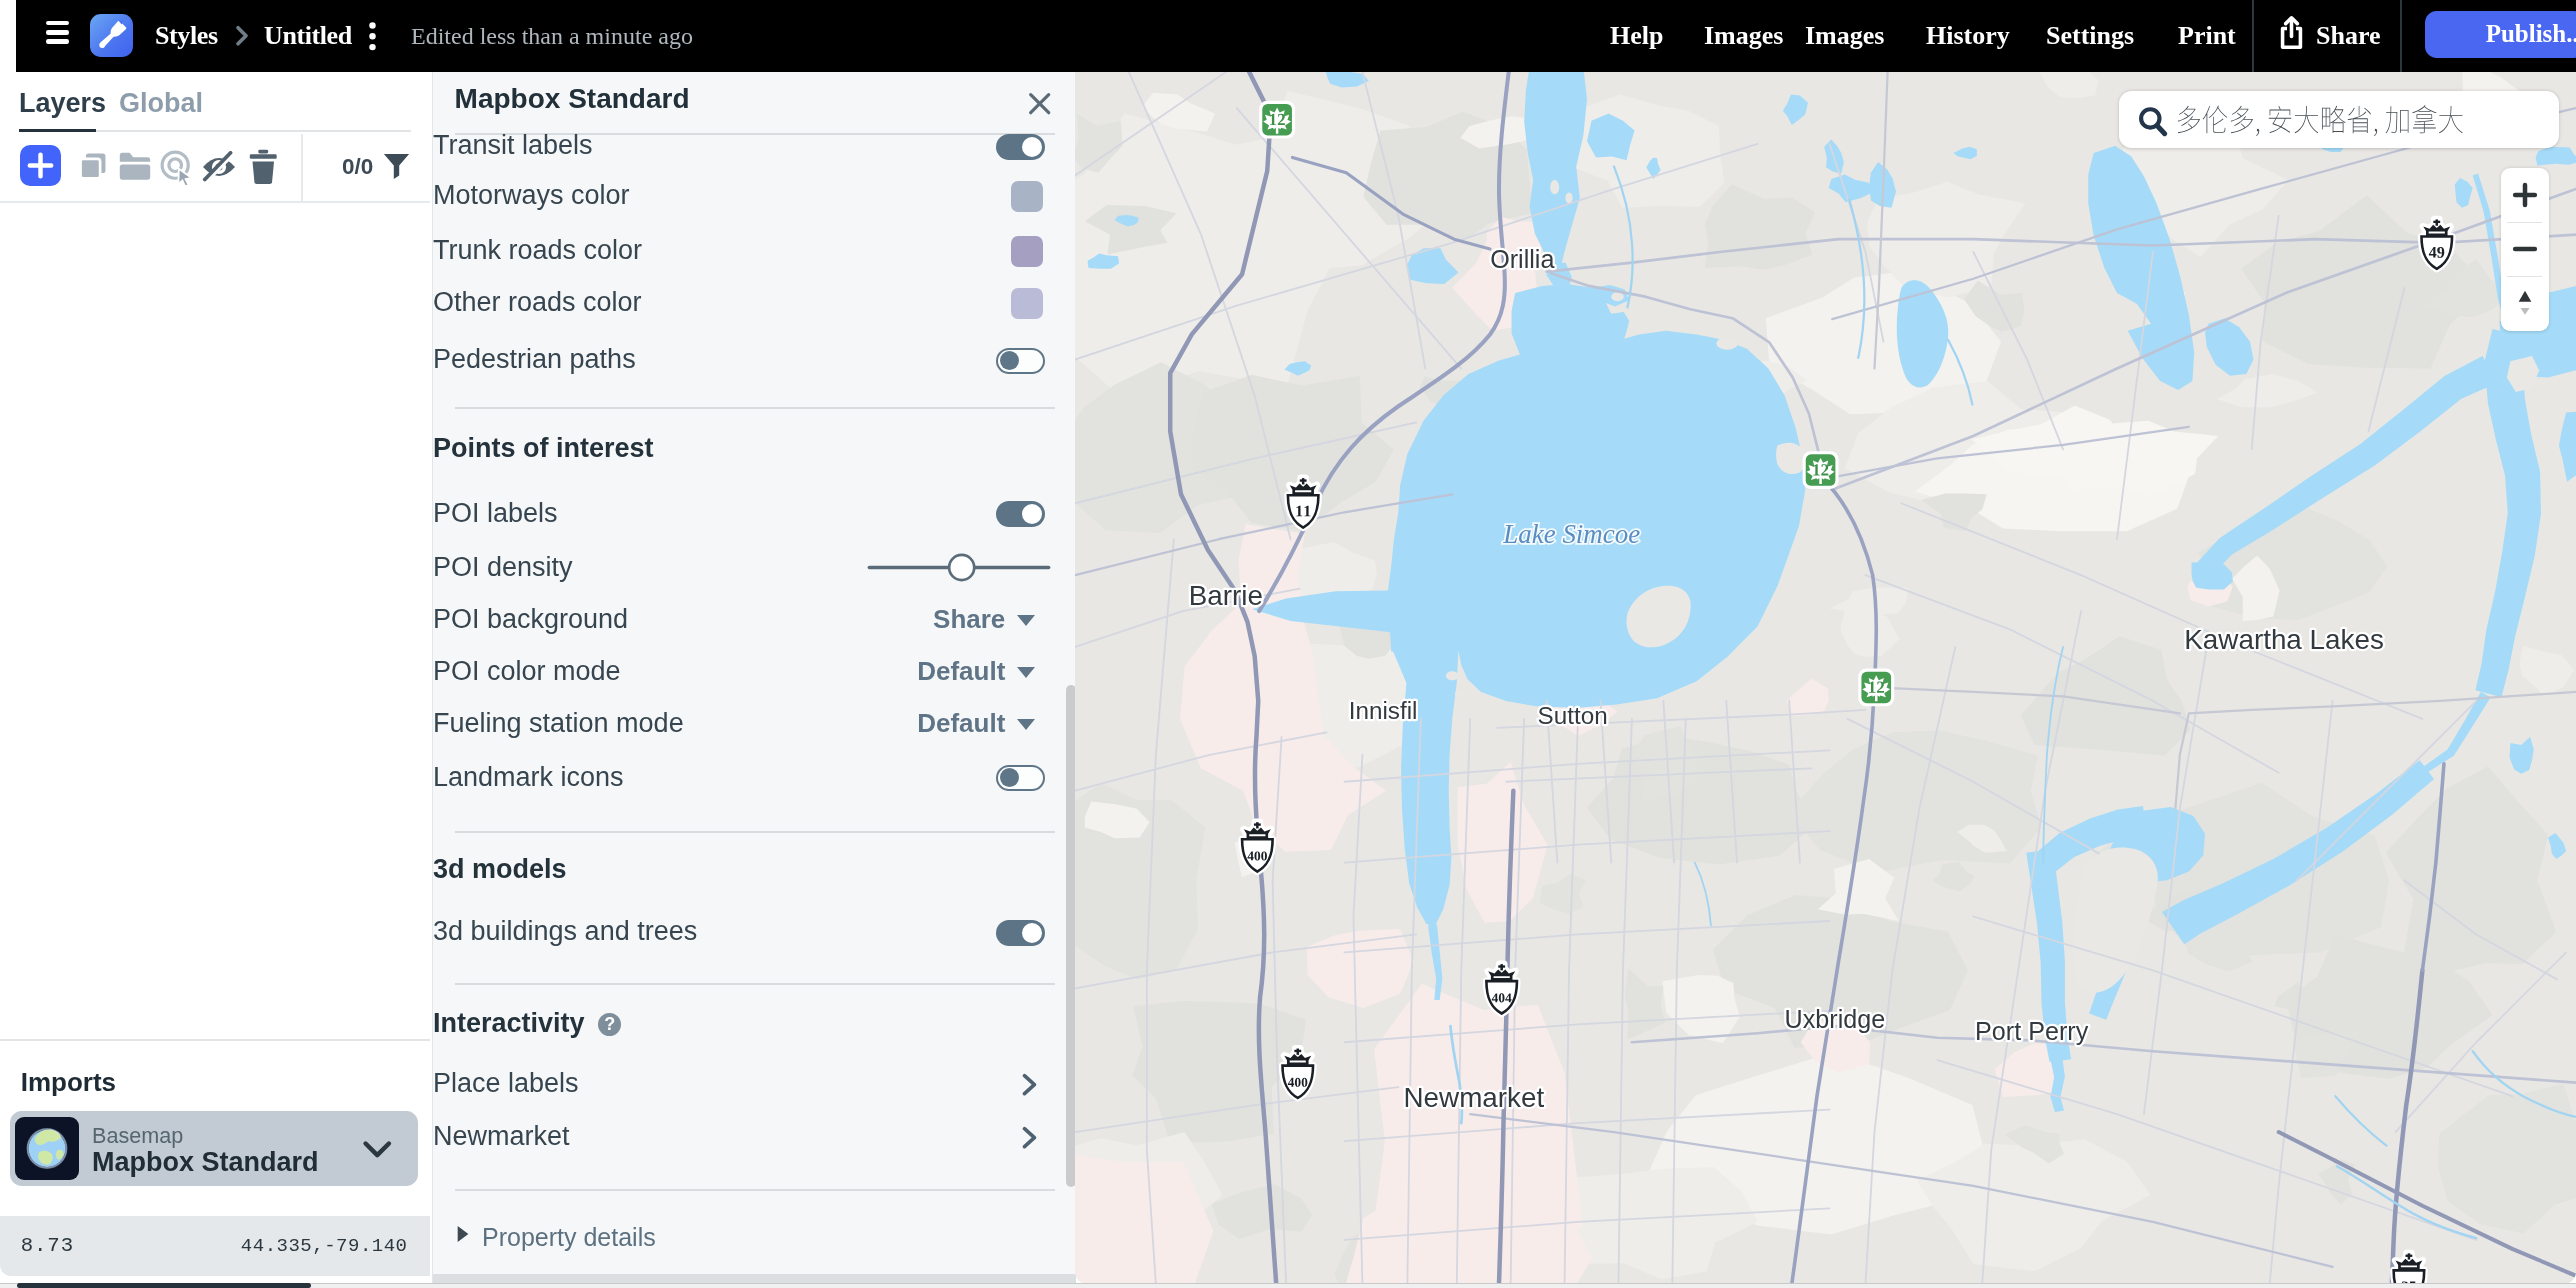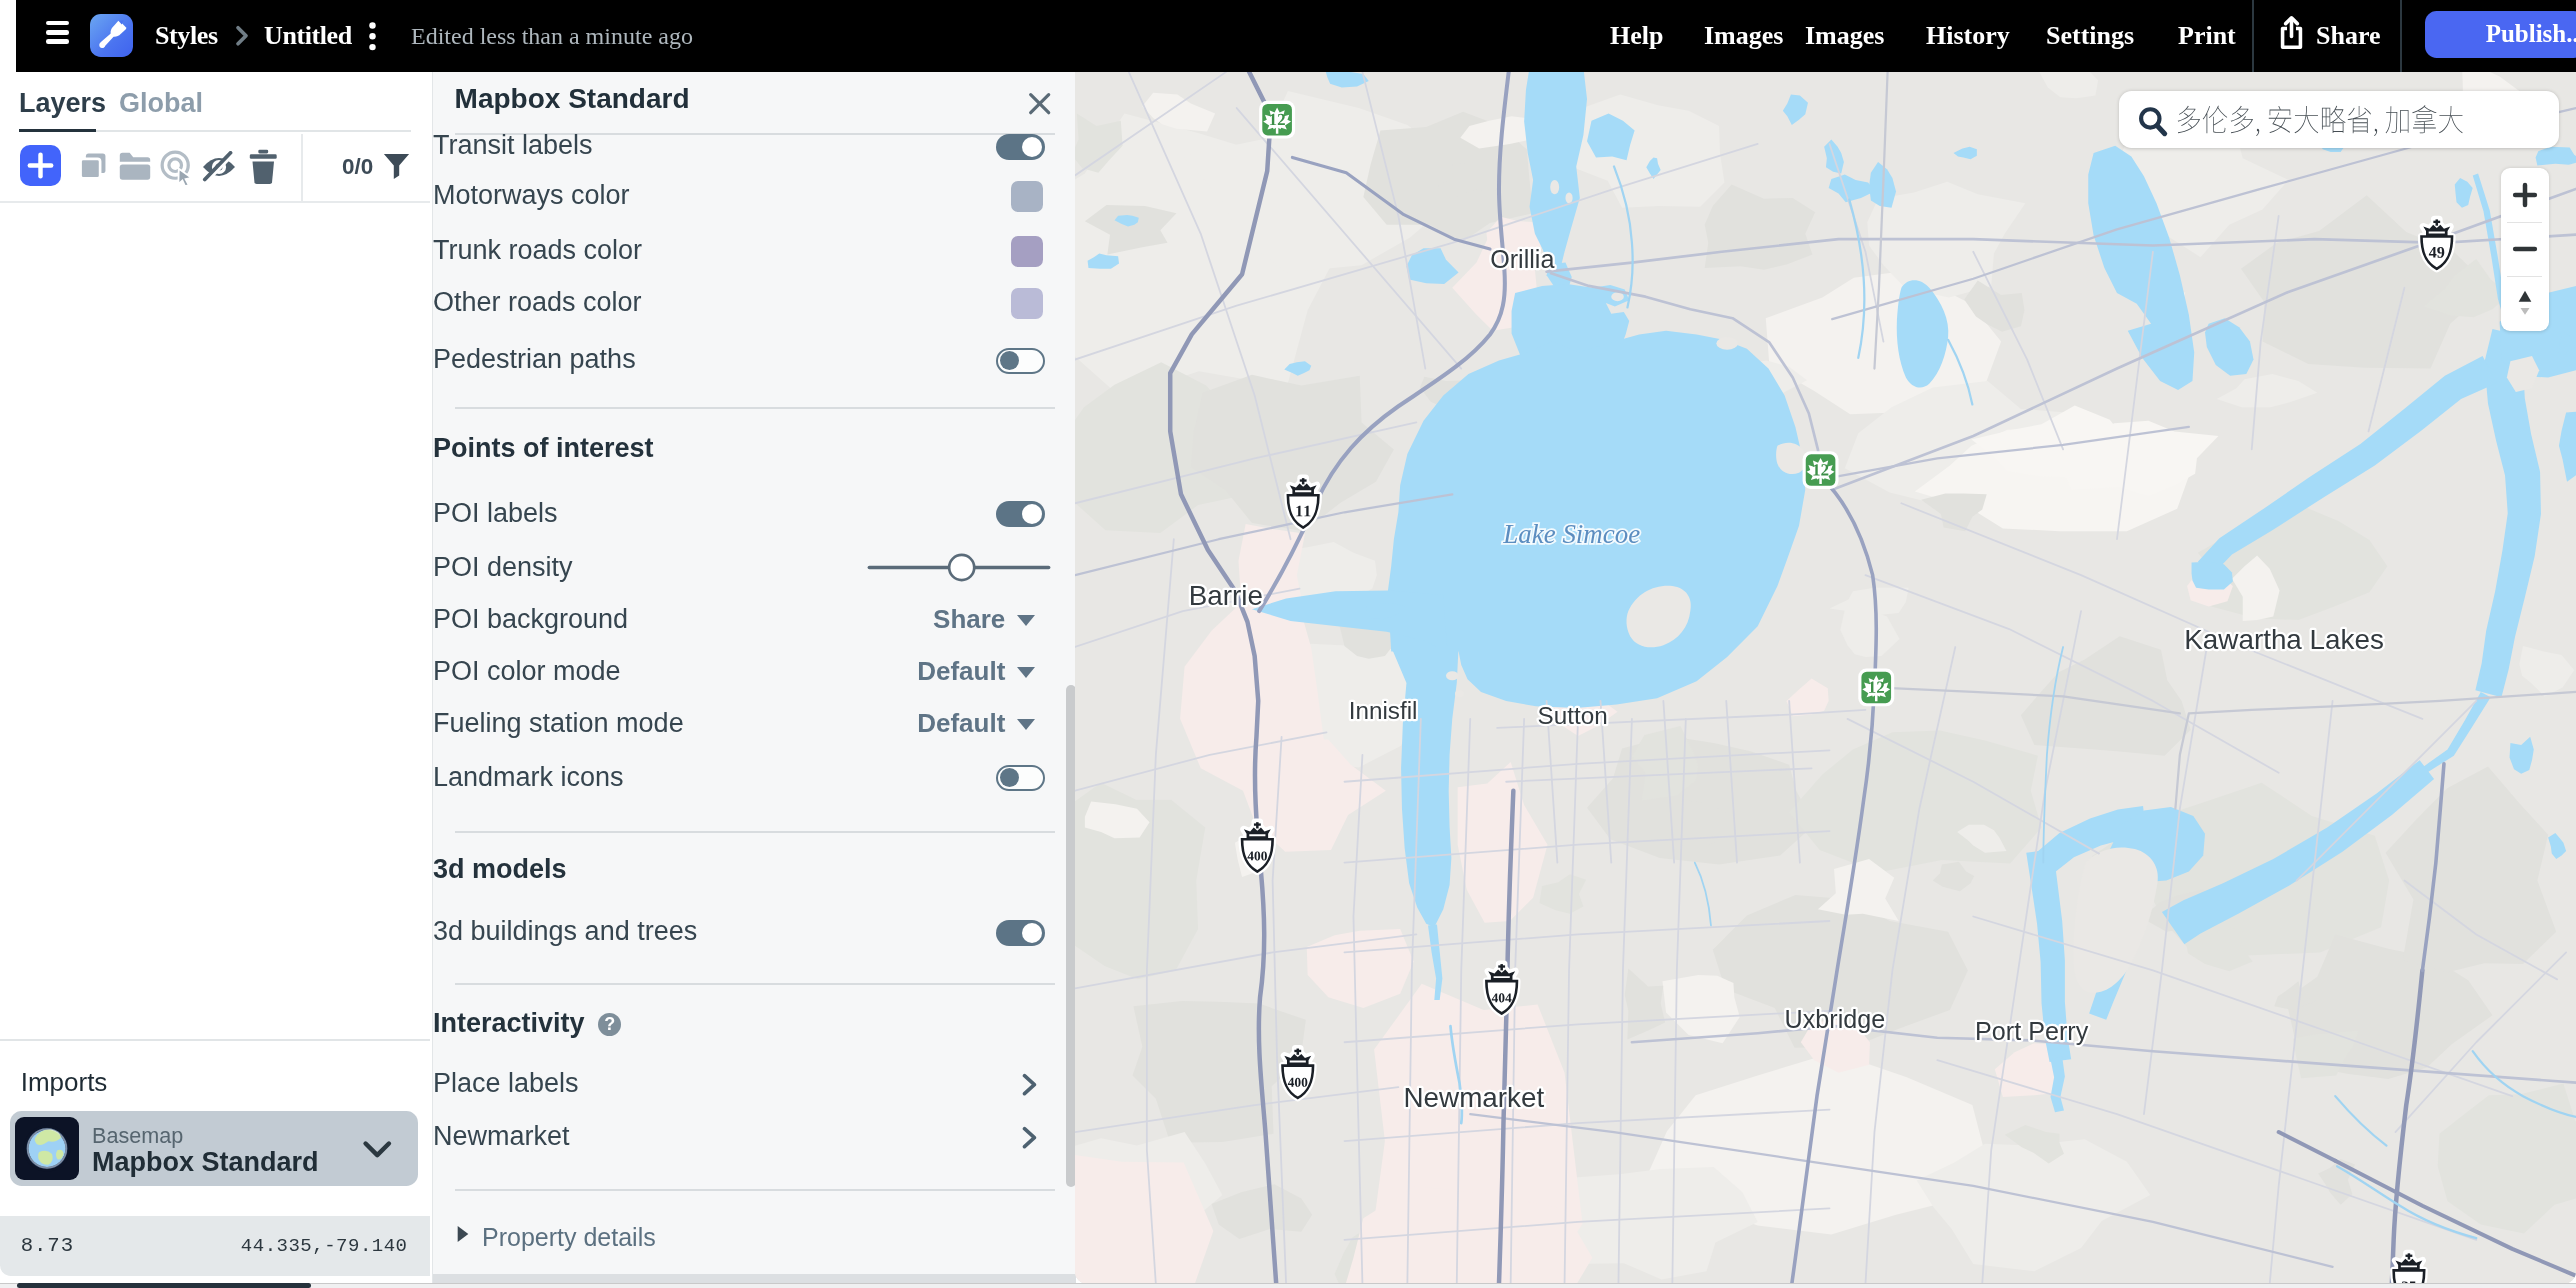--- a/index.html
+++ b/index.html
@@ -16,21 +16,21 @@
 #sidebar{position:absolute;left:0;top:72px;width:430px;height:1216px;background:#fff}
 #tabline{position:absolute;left:19px;top:58px;width:392px;height:1.8px;background:#e1e5e7}
 #tabactive{position:absolute;left:19px;top:57px;width:77px;height:2.7px;background:#24323c}
 .tab{position:absolute;top:16px;font-size:27px;font-weight:700}
 #toolbar-border{position:absolute;left:0;top:129px;width:430px;height:1.8px;background:#e7eaec}
 #plusbtn{position:absolute;left:20px;top:73px;width:41px;height:41px;border-radius:10px;background:#4264fb}
 #vdiv1{position:absolute;left:301px;top:62px;width:1.8px;height:67px;background:#e7eaec}
 #zerozero{position:absolute;left:342px;top:82px;font-size:22.5px;font-weight:700;color:#3d4b57}
 #emptymsg{position:absolute;left:19px;top:155px;width:409px;font-size:20.7px;line-height:26px;color:#43525d}
 #importsline{position:absolute;left:0;top:967px;width:430px;height:1.8px;background:#e1e5e7}
-#importslab{position:absolute;left:20.7px;top:995px;font-size:26px;font-weight:400;color:#1e2b34}
+#importslab{position:absolute;left:20.7px;top:995px;font-size:26px;font-weight:700;color:#1e2b34}
 #basecard{position:absolute;left:10px;top:1039px;width:408px;height:75px;border-radius:11.7px;background:#c2cbd3}
 #globetile{position:absolute;left:5.4px;top:6.3px;width:64px;height:63px;border-radius:9px;background:#0c1326;overflow:hidden}
 #basemaplab{position:absolute;left:82px;top:11.7px;font-size:21.6px;color:#56656f}
 #mapstdlab{position:absolute;left:82px;top:36px;font-size:27px;font-weight:700;color:#202d36}
 #sfooter{position:absolute;left:0;top:1144px;width:430px;height:60px;background:#e4e8ea;border-radius:0 0 0 10.8px;font-family:"Liberation Mono",monospace;color:#2c373f}
 
 #panel{position:absolute;left:432px;top:72px;width:643px;height:1212px;background:#f6f7f8;border-left:1.8px solid #e3e6e8}
 .plabel{position:absolute;left:0;font-size:27px;color:#36454f;white-space:nowrap}
 .phead{font-weight:700;color:#24323c}
 .psep{position:absolute;left:21.6px;width:600px;height:1.8px;background:#d8dcdf}

